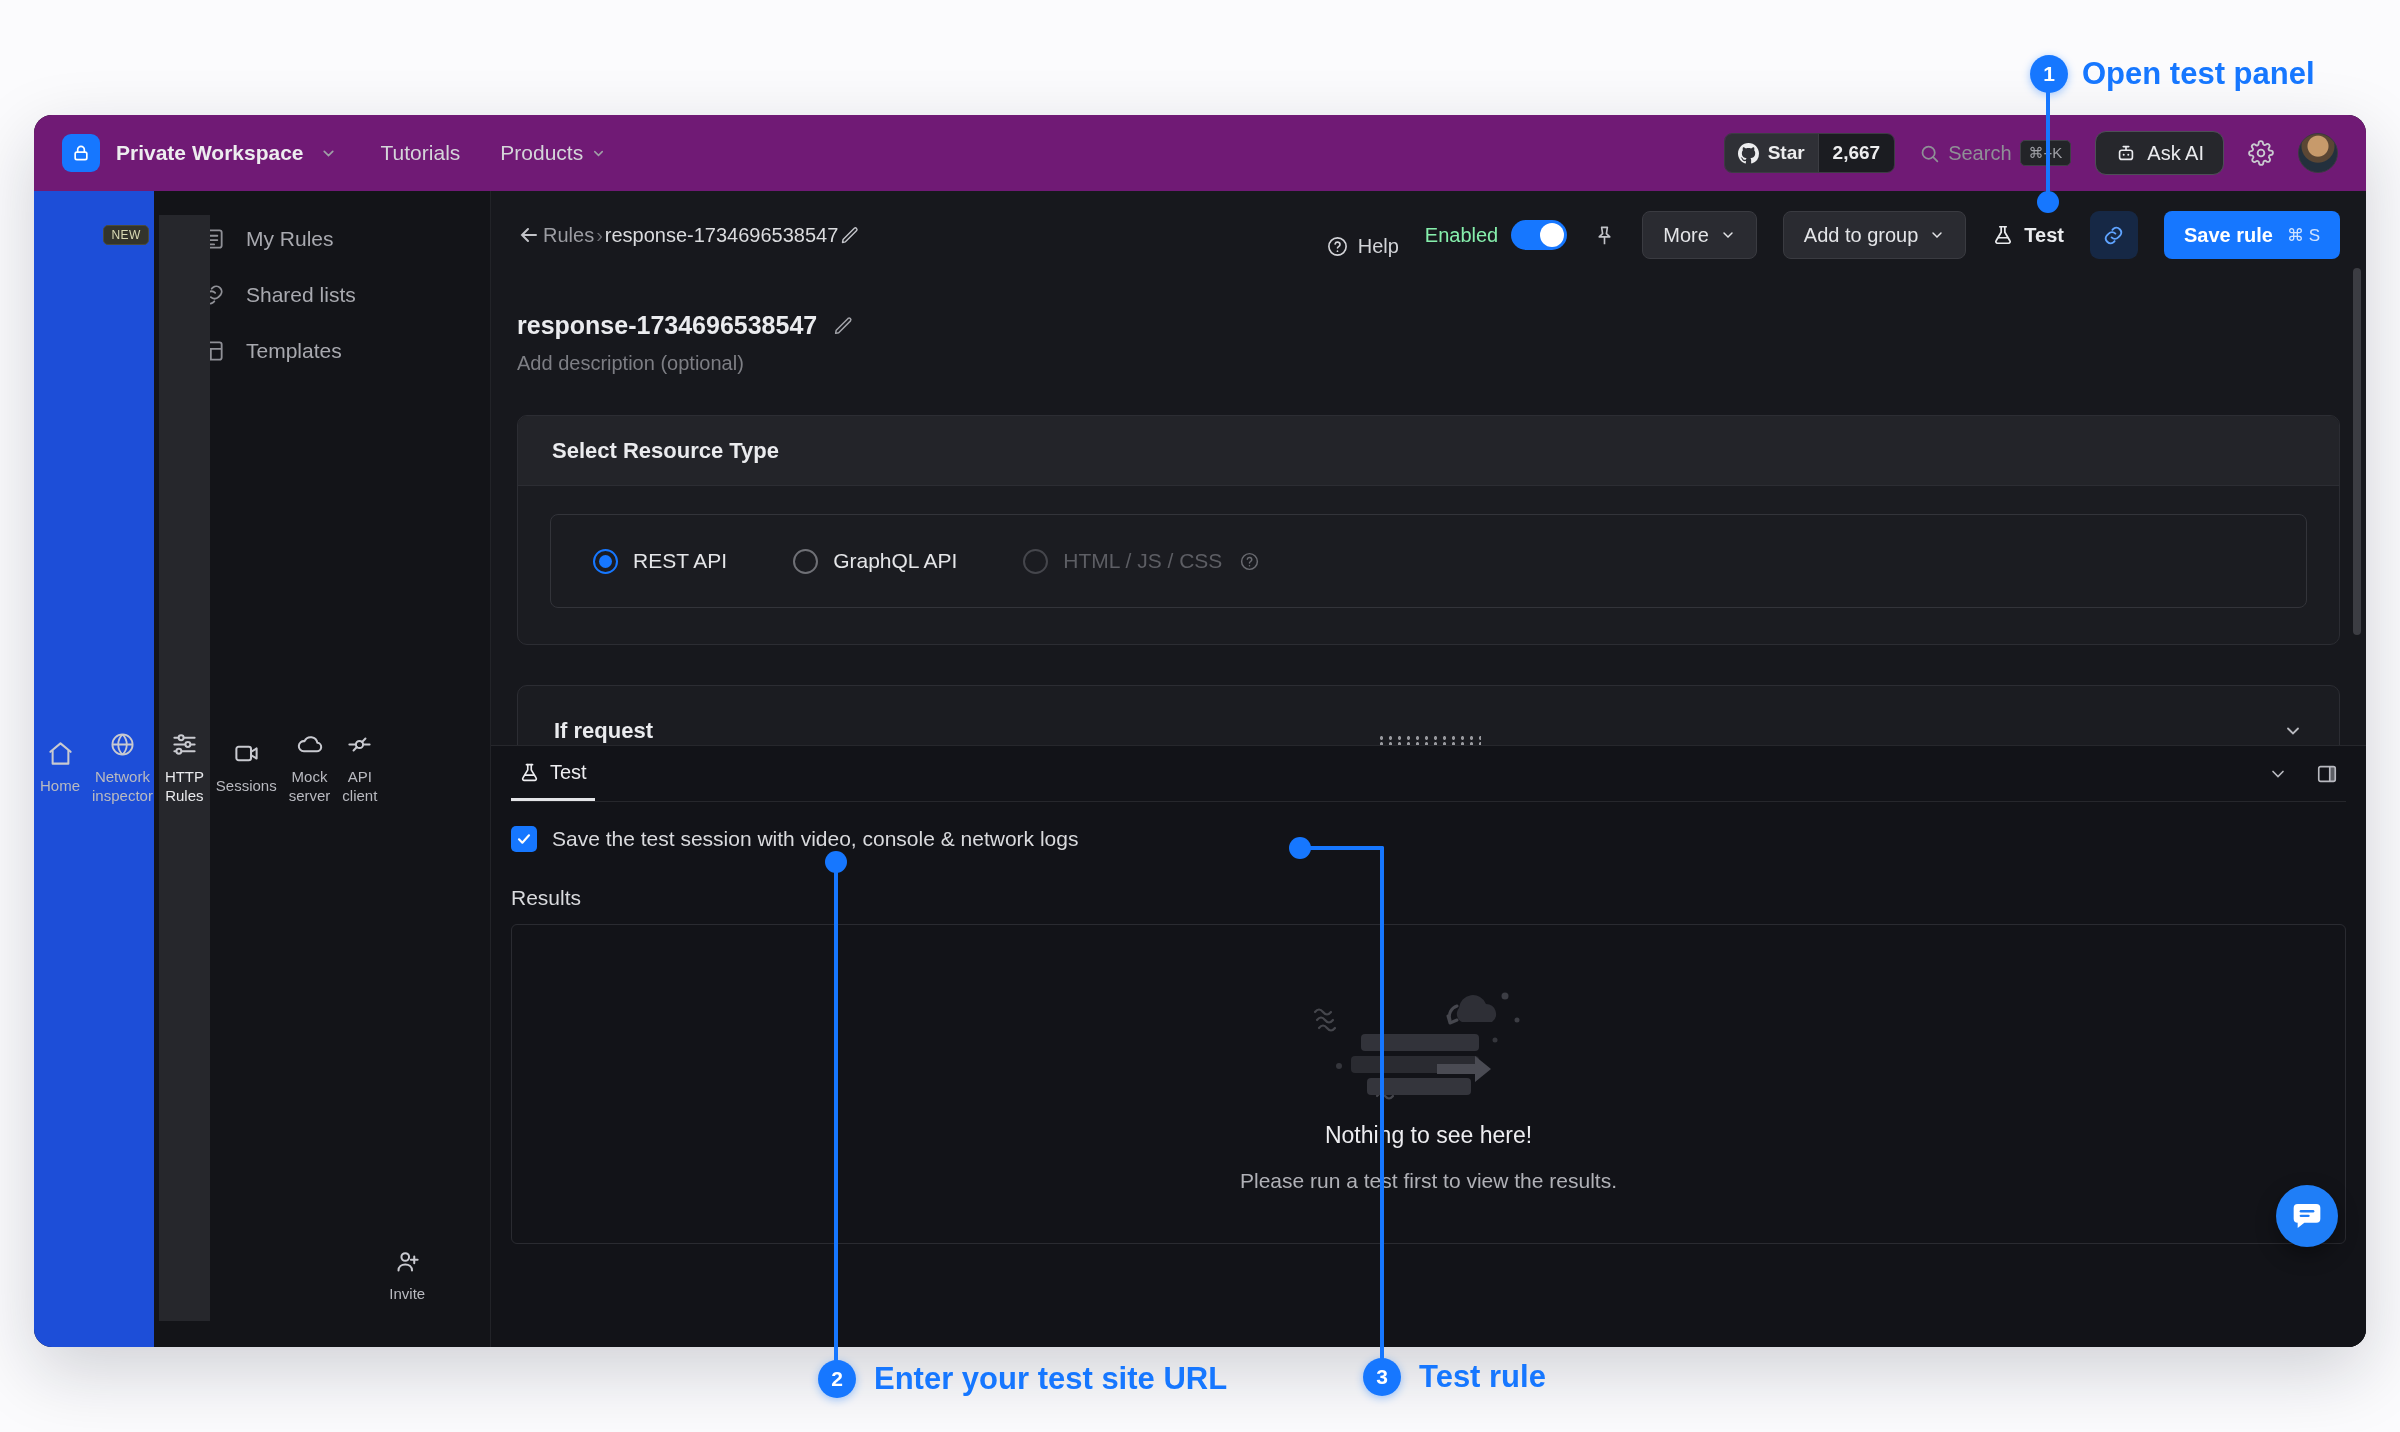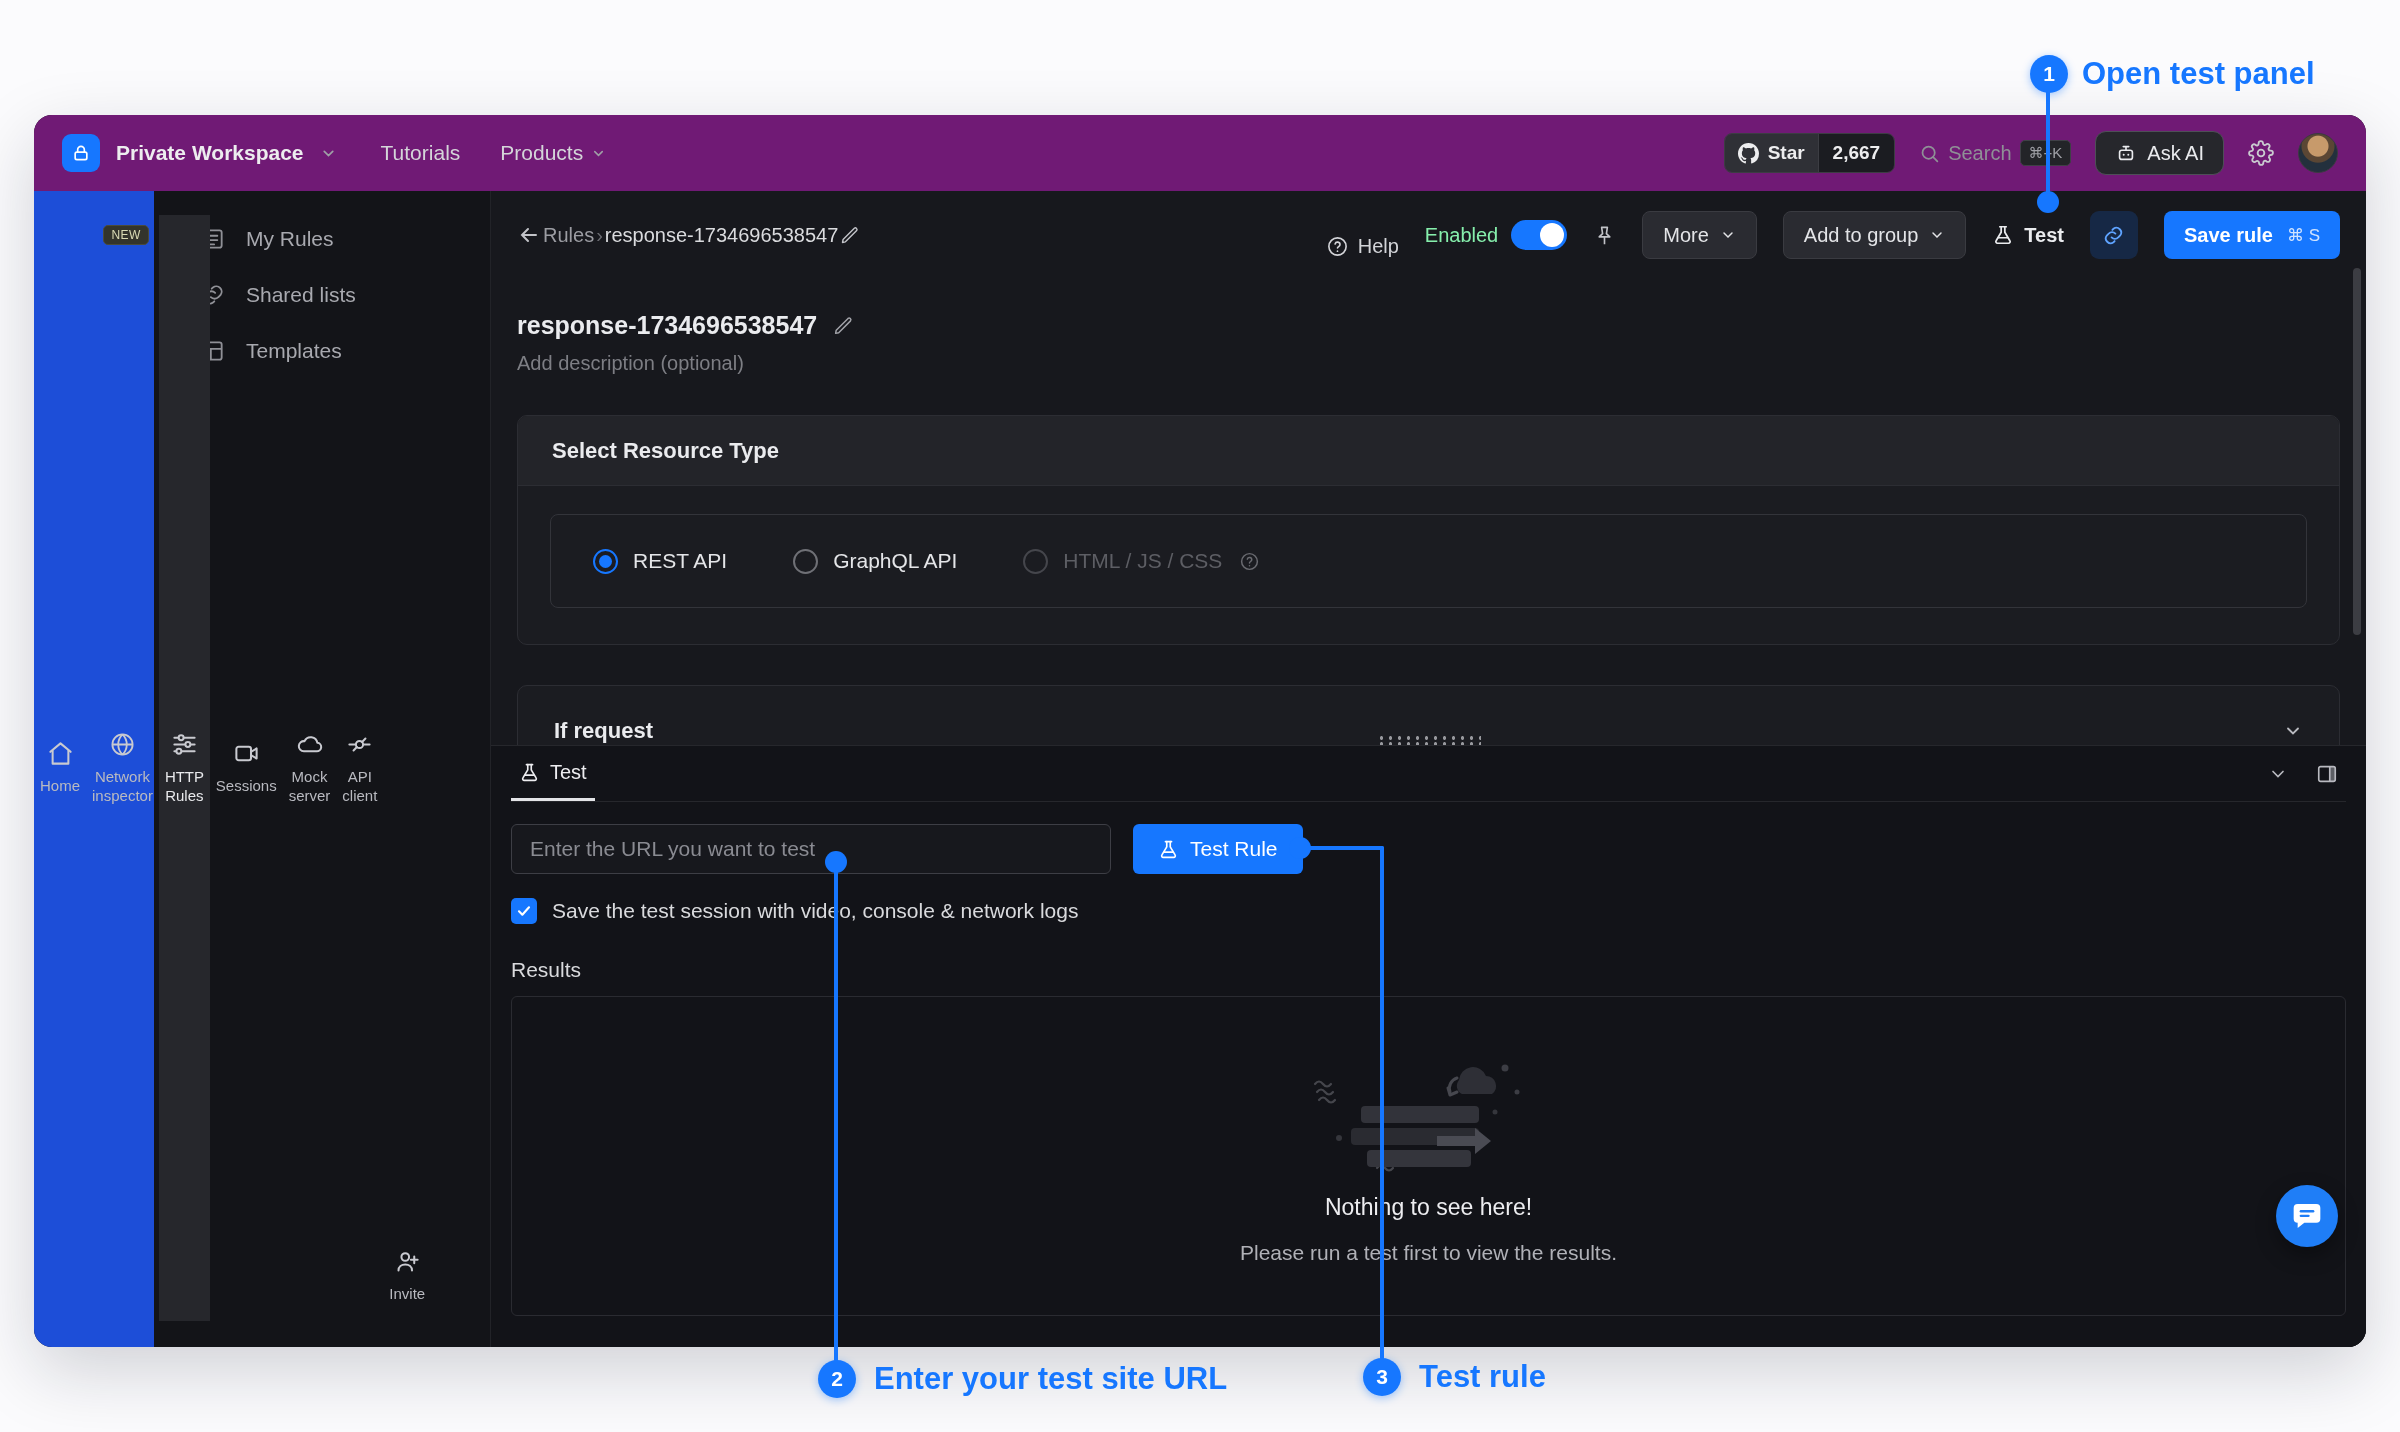--- a/index.html
+++ b/index.html
@@ -460,33 +460,20 @@
               <span>
                 <svg width="22" height="22" viewBox="0 0 24 24" fill="none" stroke="currentColor" stroke-width="1.8">
                     <rect x="3" y="4" width="18" height="16" rx="2"></rect>
                     <path d="M15 4v16"></path>
                     <rect x="15" y="4" width="6" height="16" rx="1" fill="currentColor" opacity=".45" stroke="none"></rect>
                   </svg>
               </span>
             </div>
           </div>
 
-          <div class="controls">
-            <input class="url-input" type="text" placeholder="Enter the URL you want to test" style="">
-            <button class="btn-test-rule">
-              <span>
-                <svg width="21" height="21" viewBox="0 0 24 24" fill="none" stroke="#fff" stroke-width="1.9" stroke-linecap="round" stroke-linejoin="round">
-                    <path d="M10 3v6l-5.5 9.2A1.8 1.8 0 0 0 6 21h12a1.8 1.8 0 0 0 1.5-2.8L14 9V3"></path>
-                    <path d="M8.5 3h7"></path>
-                    <path d="M7.2 15h9.6"></path>
-                  </svg>
-              </span>
-              <span>Test Rule</span>
-            </button>
-          </div>
 
           <div class="checkbox-row">
             <span class="checkbox">
               <svg width="16" height="16" viewBox="0 0 24 24" fill="none" stroke="#fff" stroke-width="3.2" stroke-linecap="round" stroke-linejoin="round">
                   <path d="M4.5 12.5l5 5 10-11"></path>
                 </svg>
             </span>
             <span>Save the test session with video, console &amp; network logs</span>
           </div>
 

